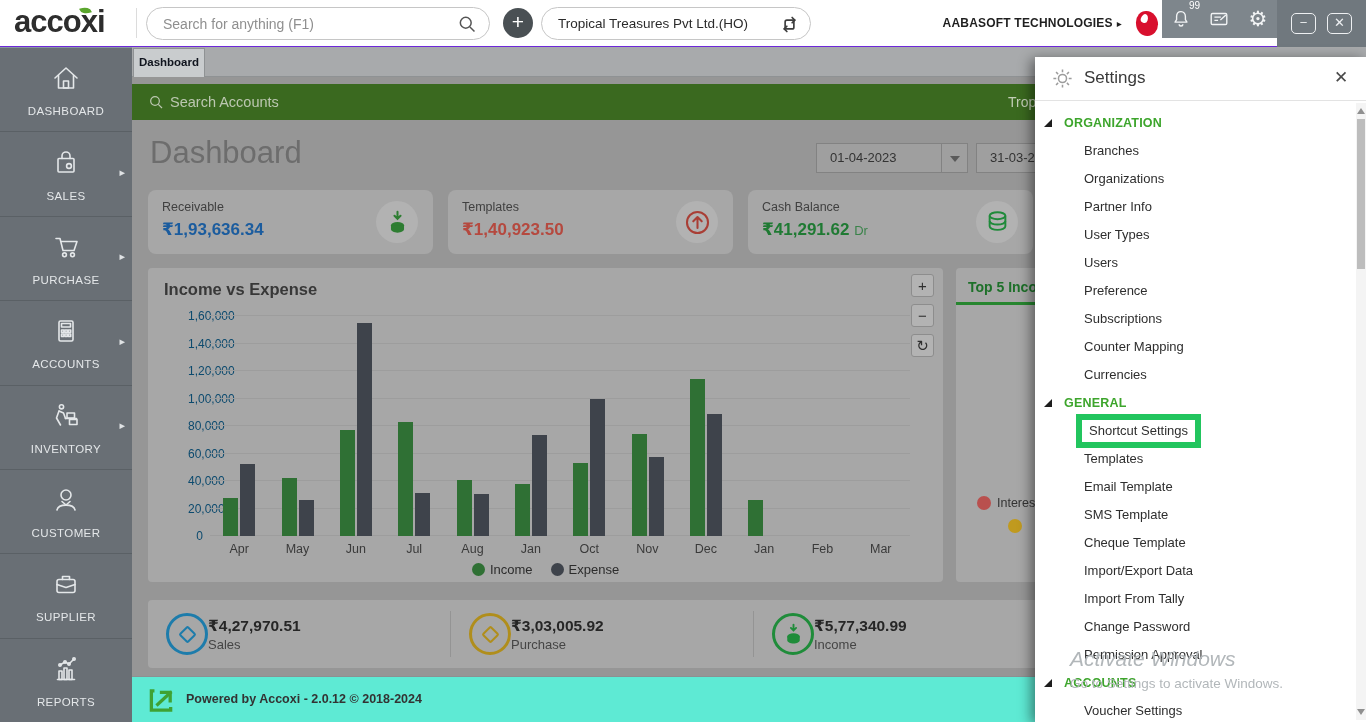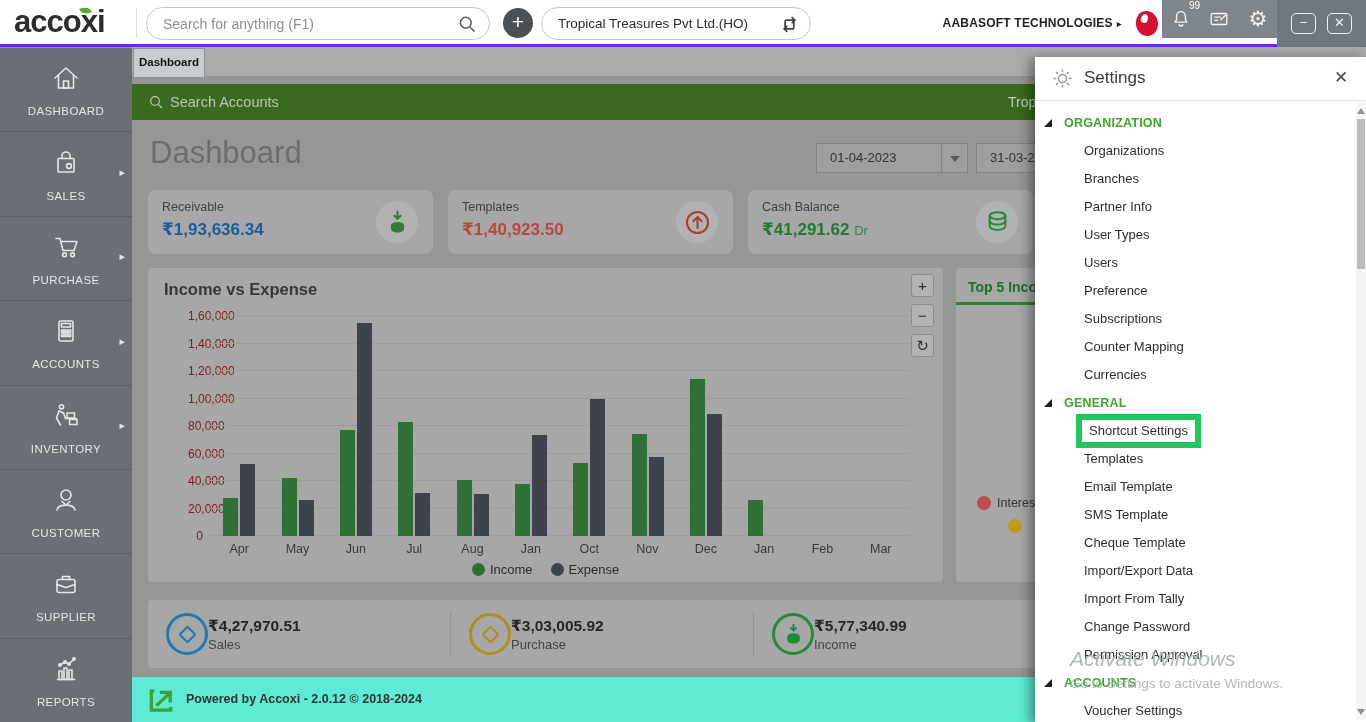--- a/index.html
+++ b/index.html
@@ -2,21 +2,21 @@
 <html><head>
 <meta charset="utf-8">
 <style>
   * { margin:0; padding:0; box-sizing:border-box; }
   html,body { background:#555; }
   .app { position:relative; width:1366px; height:722px; overflow:hidden;
          font-family:"Liberation Sans", "DejaVu Sans", sans-serif; background:#969696; }
 
   
   .topbar { position:absolute; left:0; top:0; width:1366px; height:47px; background:#ffffff;
-            border-bottom:3px solid #6d28d9; z-index:15; }
+            border-bottom:1px solid #6d28d9; z-index:15; }
   .logo { position:absolute; left:14px; top:4px; font-size:31px; font-weight:bold; color:#2d2d2d;
           letter-spacing:-1px; }
   .logo .leaf { position:absolute; right:14px; top:3px; width:11px; height:7px; background:#5ba62d;
           border-radius:0 90% 0 90%; transform:rotate(-18deg); }
   .logo-divider { position:absolute; left:136px; top:8px; height:30px; width:1px; background:#dcdcdc; }
   .search-pill { position:absolute; left:146px; top:7px; width:344px; height:33px; border:1px solid #c6c6c6;
           border-radius:17px; background:#fff; }
   .search-pill input { position:absolute; left:16px; top:0; width:290px; height:31px; border:none; outline:none;
           font-size:14px; color:#444; background:transparent; font-family:inherit; }
   .search-pill input::placeholder { color:#8f8f8f; }
@@ -89,21 +89,21 @@
           background:#b2b2b2; display:flex; align-items:center; justify-content:center; }
 
   
   .chart-panel { position:absolute; left:16px; top:221px; width:795px; height:314px; background:#a7a7a7;
           border-radius:4px; }
   .chart-title { position:absolute; left:16px; top:12px; font-size:16.5px; font-weight:bold; color:#383838; }
   .chart-btns { position:absolute; right:8px; top:6px; width:24px; }
   .chart-btn { width:23px; height:23px; background:#b3b3b3; border:1px solid #8d8d8d; border-radius:3px;
           color:#2f2f2f; font-size:15px; line-height:21px; text-align:center; margin-bottom:7px; cursor:pointer; }
   .chart-ylabels { position:absolute; left:0; top:48px; width:55px; height:220px; }
-  .chart-ylabel { position:absolute; right:0; width:55px; text-align:right; font-size:12px; color:#7f1d1d;padding-left:40px; }
+  .chart-ylabel { position:absolute; right:0; width:55px; text-align:right; font-size:12px; color:#0c4a6e;padding-left:40px; }
   .chart-plot { position:absolute; left:62px; top:48px; width:700px; height:220px; }
   .gridline { position:absolute; left:0; width:100%; height:1px; background:#9d9d9d; }
   .bar { position:absolute; bottom:0; width:15px; }
   .chart-xlabels { position:absolute; left:62px; top:274px; width:700px; display:flex; }
   .chart-xlabel { flex:1; text-align:center; font-size:12.5px; color:#3a3a3a; }
   .chart-legend { position:absolute; left:0; top:292px; width:100%; text-align:center; }
   .legend-item { display:inline-block; margin:0 9px; font-size:13px; color:#2c2c2c; }
   .legend-dot { display:inline-block; width:13px; height:13px; border-radius:50%; vertical-align:-2px;
           margin-right:5px; }
 
@@ -503,22 +503,22 @@
         <svg width="23" height="23" viewBox="0 0 24 24" fill="none" stroke="#9c9c9c" stroke-width="1.6">
           <circle cx="12" cy="12" r="4.2"></circle>
           <path d="M12 2.5 v3 M12 18.5 v3 M2.5 12 h3 M18.5 12 h3 M5.3 5.3 l2.1 2.1 M16.6 16.6 l2.1 2.1 M18.7 5.3 l-2.1 2.1 M7.4 16.6 l-2.1 2.1"></path>
           </svg>
       </span>
       <span class="settings-title">Settings</span>
       <span class="settings-close">✕</span>
     </div>
     <div class="settings-list">
         <div class="st-row st-section"><span class="st-tri"></span>ORGANIZATION</div>
+        <div class="st-row st-item">Branches</div>
         <div class="st-row st-item">Organizations</div>
-        <div class="st-row st-item">Branches</div>
         <div class="st-row st-item">Partner Info</div>
         <div class="st-row st-item">User Types</div>
         <div class="st-row st-item">Users</div>
         <div class="st-row st-item">Preference</div>
         <div class="st-row st-item">Subscriptions</div>
         <div class="st-row st-item">Counter Mapping</div>
         <div class="st-row st-item">Currencies</div>
         <div class="st-row st-section"><span class="st-tri"></span>GENERAL</div>
         <div class="st-row st-item"><span class="boxed">Shortcut Settings</span></div>
         <div class="st-row st-item">Templates</div>

